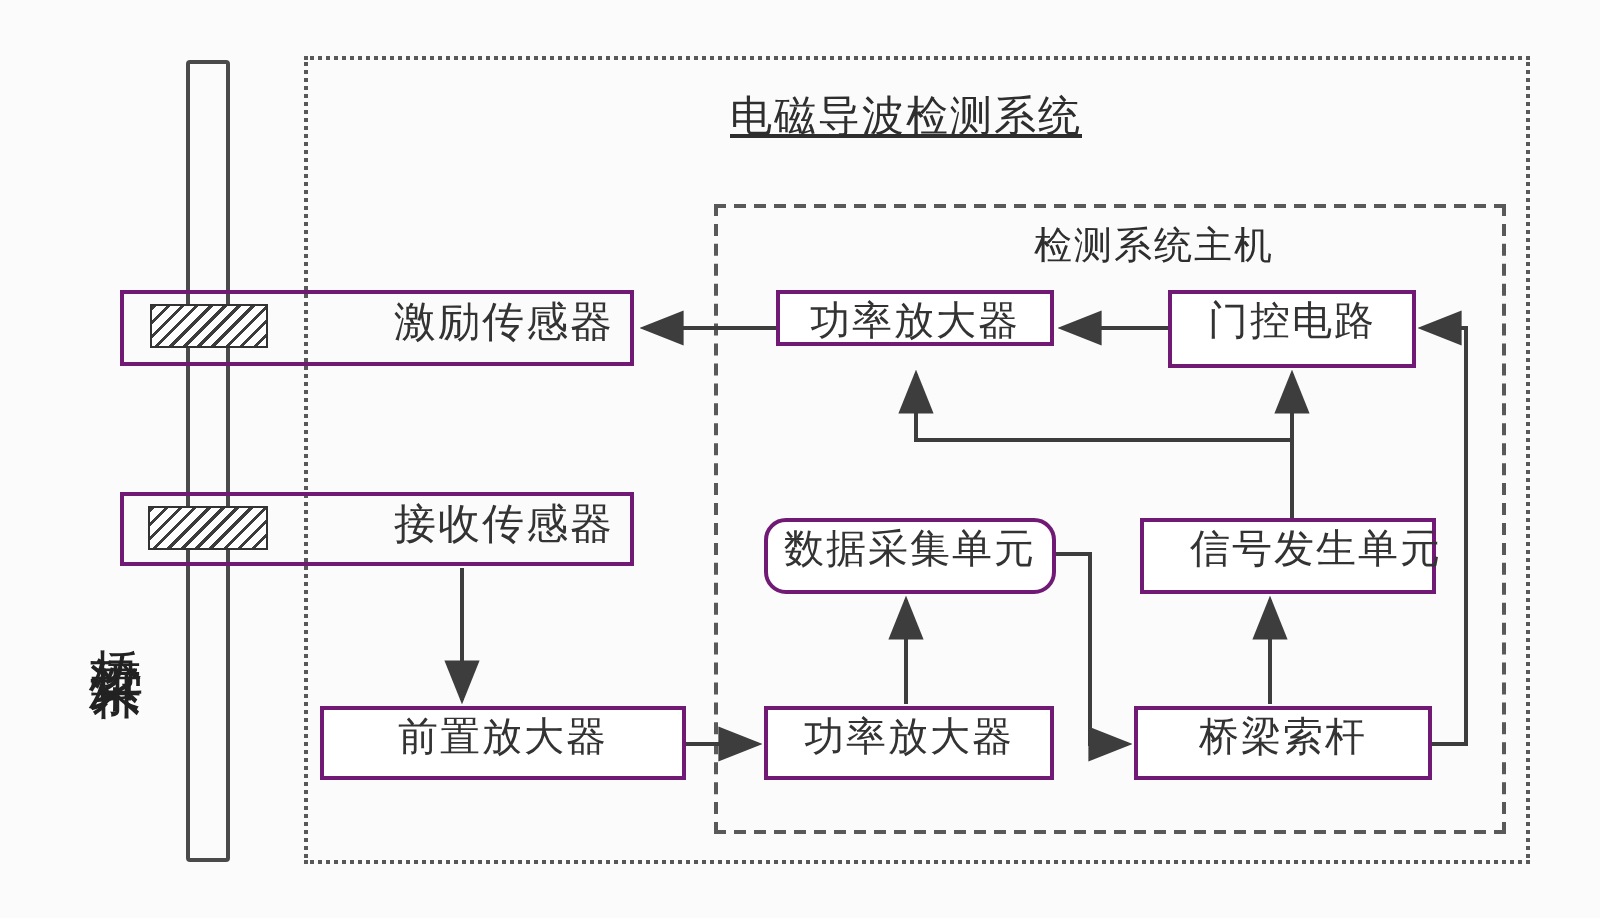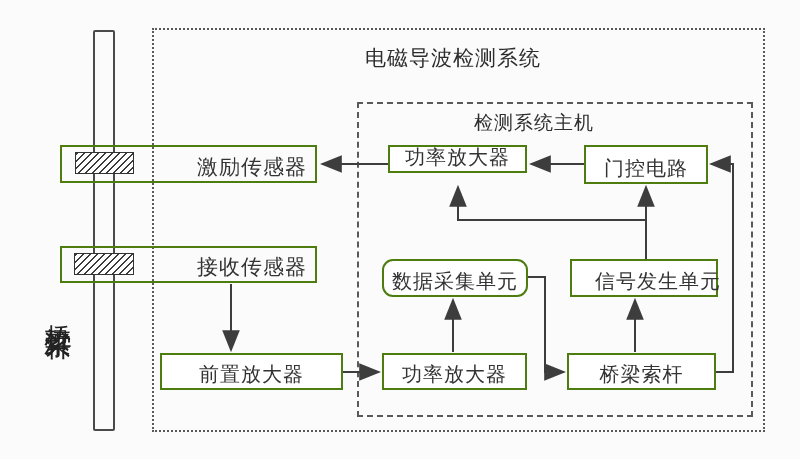--- a/index.html
+++ b/index.html
@@ -11,30 +11,30 @@
     overflow:hidden;
   }
   .abs{position:absolute;box-sizing:border-box;}
 
   
   .outer-box{border:2px dotted #595959;background:transparent;}
   .inner-box{border:2px dashed #595959;background:transparent;}
 
   
   .diagram-title{
-    text-align:center;font-size:21px;letter-spacing:1px;color:#2e2e2e;
+    text-align:center;font-size:21px;letter-spacing:1px;color:#2e2e2e;text-decoration:underline;
   }
   .host-title{
     text-align:center;font-size:19px;letter-spacing:1px;color:#2e2e2e;
   }
 
   
   .block{
-    border:2px solid #4d7c0f;background:#ffffff;
-    display:flex;align-items:flex-end;justify-content:center;
+    border:2px solid #701a75;background:#ffffff;
+    display:flex;align-items:flex-start;justify-content:center;
     font-size:20px;color:#333;white-space:nowrap;letter-spacing:1px;
   }
   .sensor{
     background:transparent;justify-content:flex-end;
     padding-right:8px;font-size:21px;
   }
 
   
   .cable-rod{
     border:2px solid #4a4a4a;border-radius:2px;background:transparent;
@@ -56,21 +56,21 @@
   svg.wires{position:absolute;left:0;top:0;pointer-events:none;}
   .wire{stroke:#3d3d3d;stroke-width:2;fill:none;}
 </style>
 </head>
 <body>
 
 <div class="abs outer-box" style="left:152px;top:28px;width:613px;height:404px;"></div>
 <div class="abs inner-box" style="left:357px;top:102px;width:396px;height:315px;"></div>
 
 <div class="abs diagram-title" style="left:340px;top:44px;width:226px;">电磁导波检测系统</div>
-<div class="abs host-title" style="left:434px;top:110px;width:200px;">检测系统主机</div>
+<div class="abs host-title" style="left:477px;top:110px;width:200px;">检测系统主机</div>
 
 <div class="abs cable-rod" style="left:93px;top:30px;width:22px;height:401px;"></div>
 <div class="abs cable-label" style="left:44px;top:303px;height:120px;">桥梁索杆</div>
 
 <div class="abs block sensor" style="left:60px;top:145px;width:257px;height:38px;">
   <span>激励传感器</span>
 </div>
 <div class="abs block sensor" style="left:60px;top:246px;width:257px;height:37px;">
   <span>接收传感器</span>
 </div>

